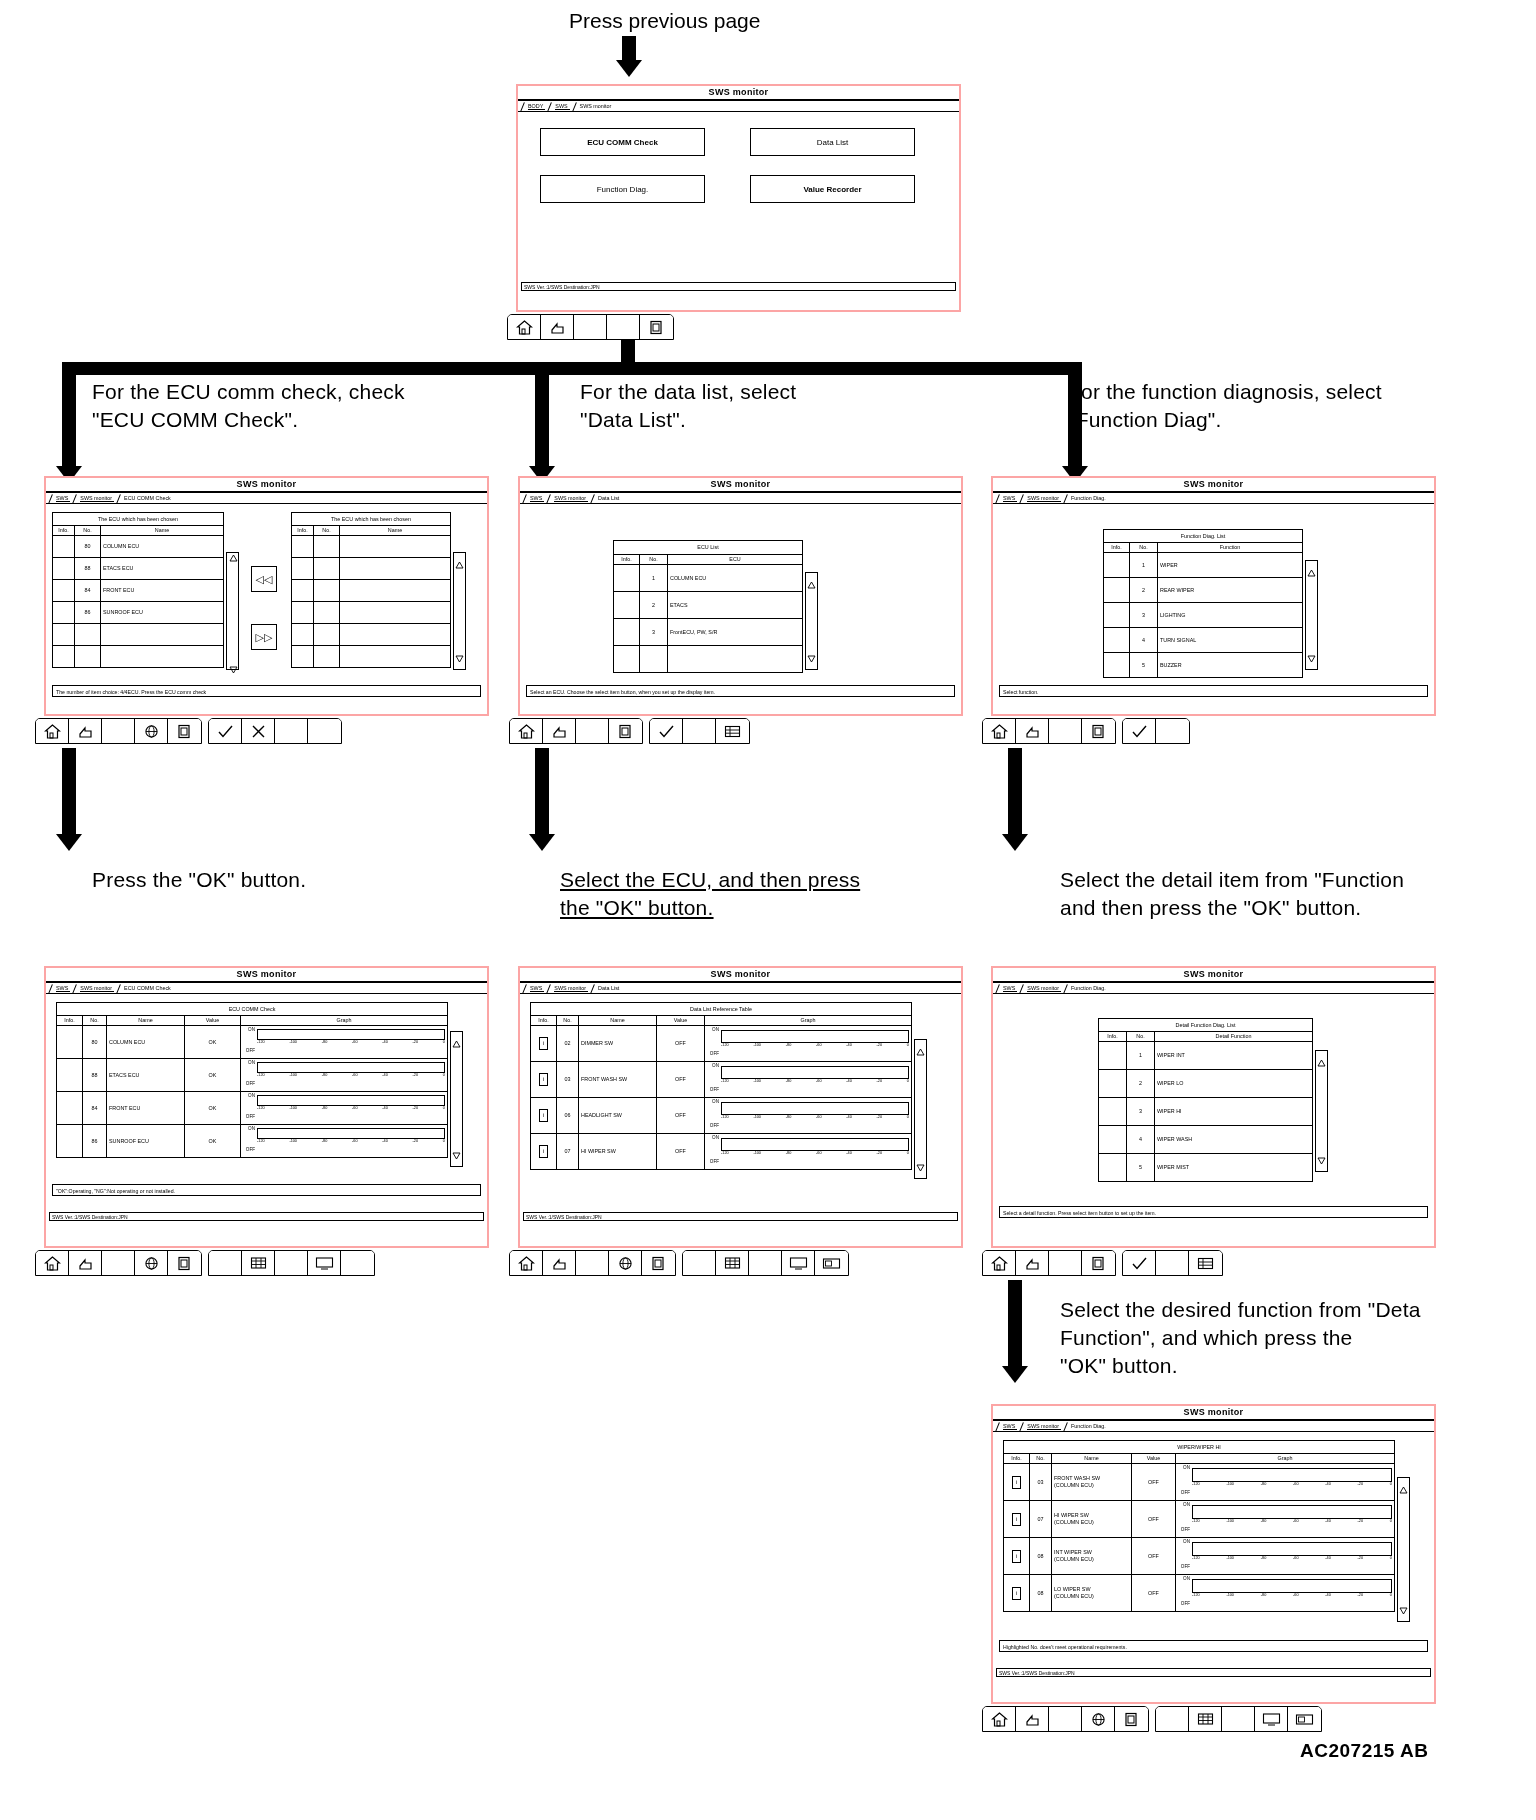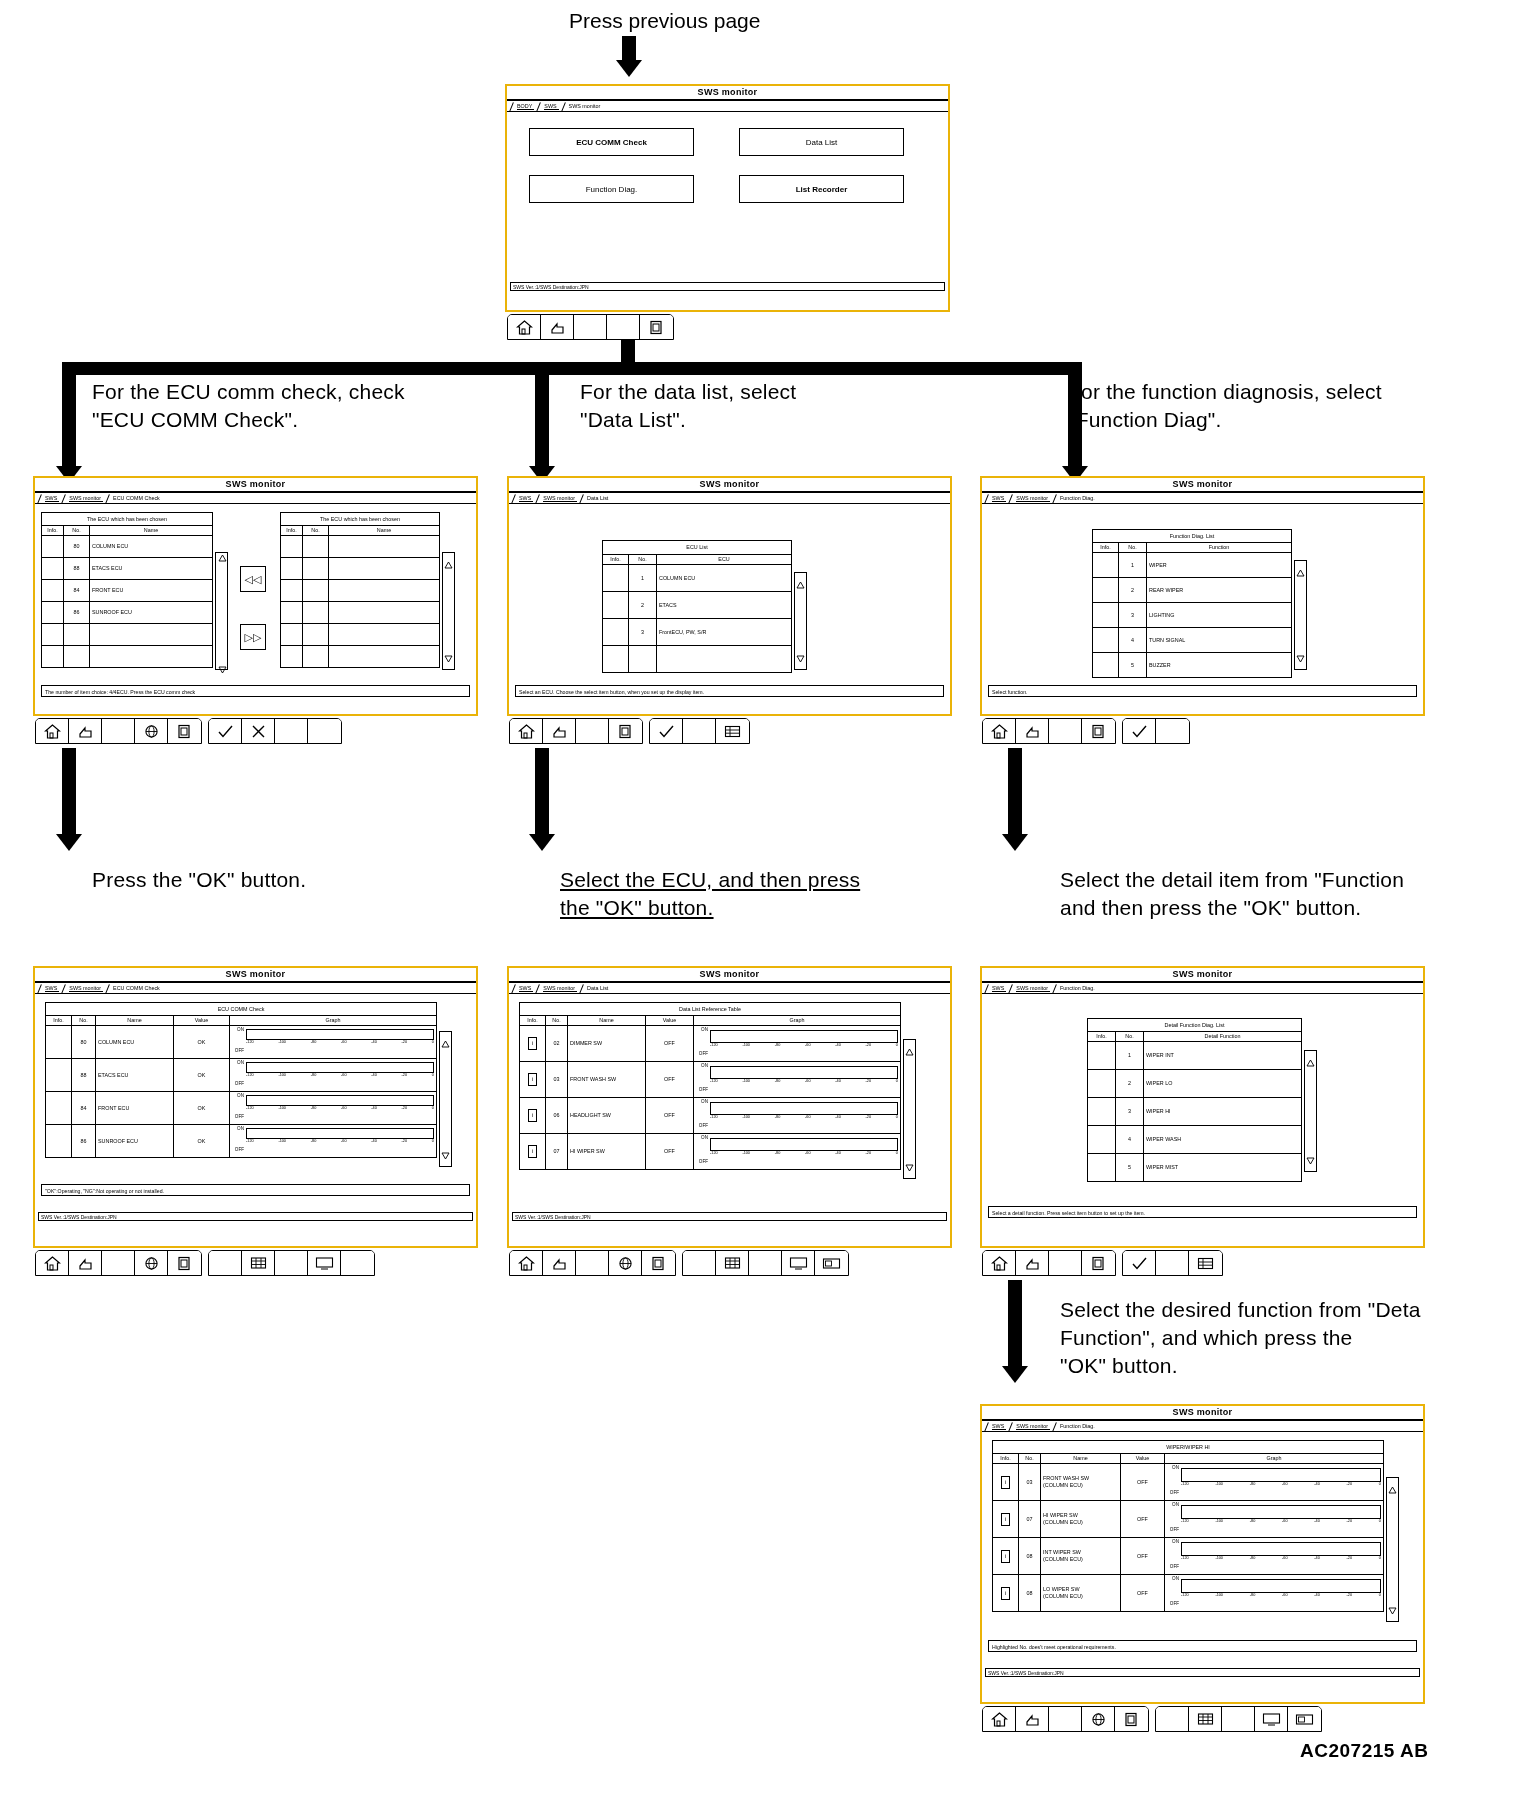--- a/index.html
+++ b/index.html
@@ -33,22 +33,23 @@
     position:absolute;
     width:0;height:0;
     border-left:13px solid transparent;
     border-right:13px solid transparent;
     border-top:17px solid #000;
   }
 
   
   .win {
     position:absolute;
-    border:2px solid #eab308;
+    border:2px solid #fca5a5;
     background:#fff;
+    margin-left:11px;
   }
   .win-title {
     text-align:center;
     font-weight:bold;
     font-size:9px;
     border-bottom:2px solid #000;
     padding:1px 0 2px;
     letter-spacing:.3px;
   }
   .crumbs {
@@ -210,21 +211,21 @@
     <div class="abs" style="left:22px; top:16px; width:165px; height:28px; border:1px solid #000; display:flex; align-items:center; justify-content:center; font-size:8px; font-weight:bold;">
       <span>ECU COMM Check</span>
     </div>
     <div class="abs" style="left:232px; top:16px; width:165px; height:28px; border:1px solid #000; display:flex; align-items:center; justify-content:center; font-size:8px;">
       <span>Data List</span>
     </div>
     <div class="abs" style="left:22px; top:63px; width:165px; height:28px; border:1px solid #000; display:flex; align-items:center; justify-content:center; font-size:8px;">
       <span>Function Diag.</span>
     </div>
     <div class="abs" style="left:232px; top:63px; width:165px; height:28px; border:1px solid #000; display:flex; align-items:center; justify-content:center; font-size:8px; font-weight:bold;">
-      <span>List Recorder</span>
+      <span>Value Recorder</span>
     </div>
     <div class="statusbar" style="top:170px;">SWS Ver.:1/SWS Destination:JPN</div>
   </div>
 </div>
 <div class="abs" style="left:507px; top:314px;">
   <div class="tb-group">
     <div class="tb-btn">
       <svg width="17" height="15" viewBox="0 0 17 15">
           <path d="M8.5 1 L1.5 7 H3.5 V14 H13.5 V7 H15.5 Z" fill="none" stroke="#000" stroke-width="1.2"></path>
           <rect x="6" y="9" width="3" height="5" fill="none" stroke="#000" stroke-width="1"></rect>

